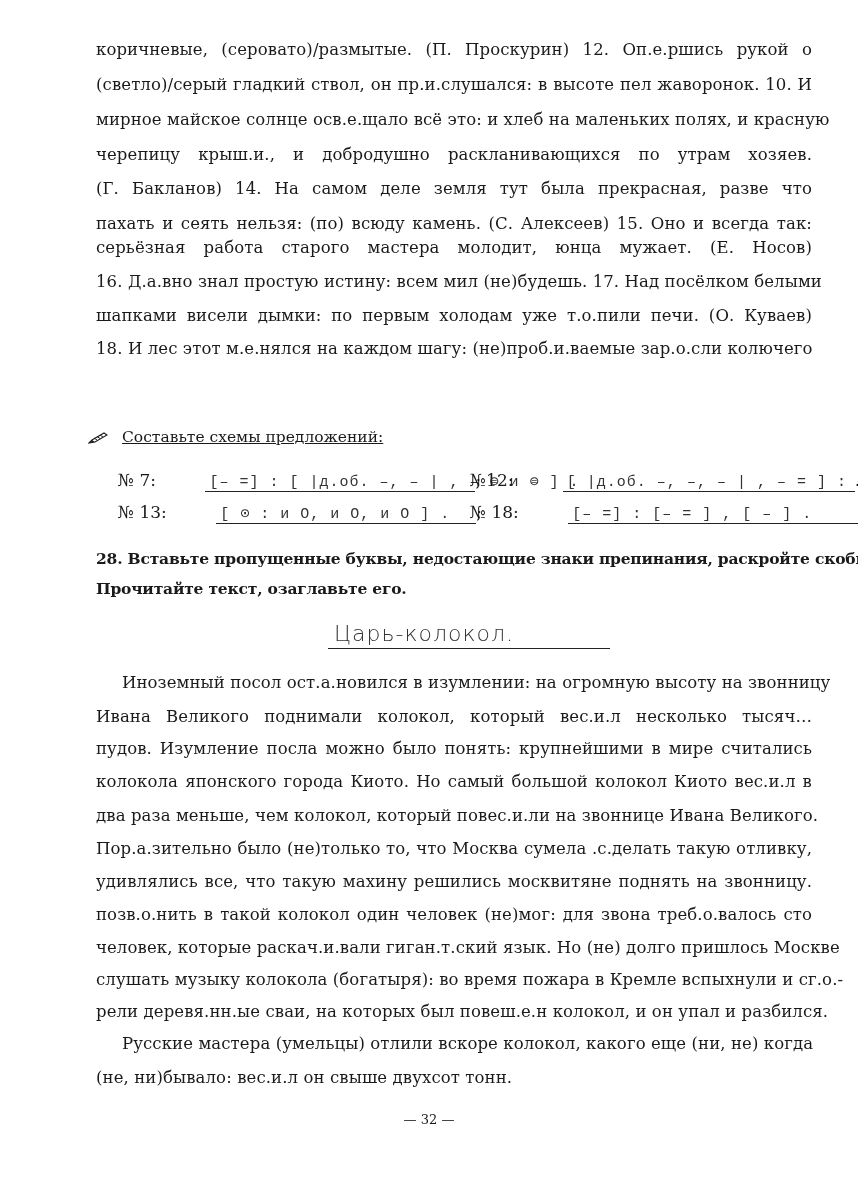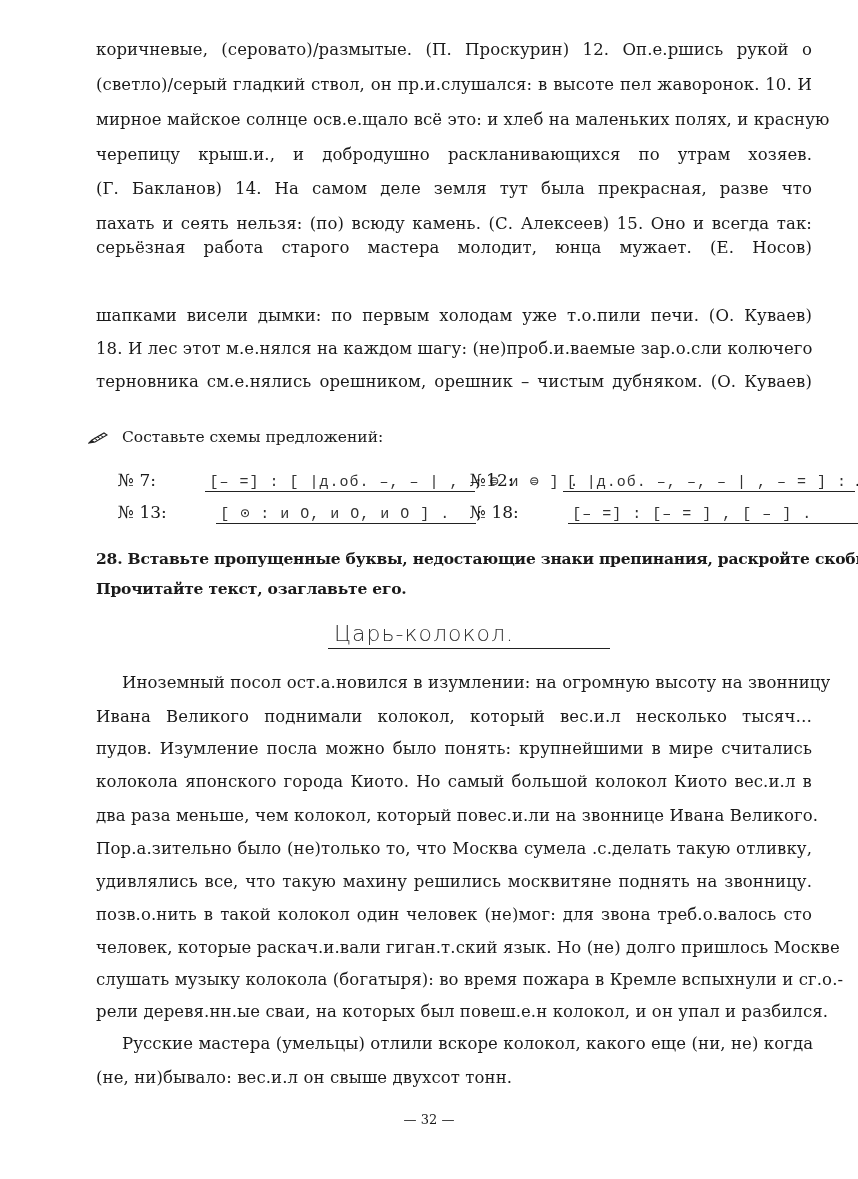--- a/index.html
+++ b/index.html
@@ -14,21 +14,21 @@
     font-size: 16.5px; line-height: 20px; white-space: nowrap;
     text-align: justify; text-align-last: justify;
     letter-spacing: 0.1px;
   }
   .line.noj { text-align-last: left; }
   .task-head {
     position: absolute; left: 96px; font-weight: bold; font-size: 15.5px;
     line-height: 20px; white-space: nowrap; letter-spacing: -0.2px;
   }
   .pencil-icon { position: absolute; left: 88px; top: 432px; width: 20px; height: 12px; }
-  .instr { position: absolute; left: 122px; top: 428px; font-size: 15.5px; white-space: nowrap; }
+  .instr { position: absolute; left: 122px; top: 428px; font-size: 15.5px; white-space: nowrap; text-decoration: underline; }
   .scheme-row { position: absolute; font-size: 17px; white-space: nowrap; }
   .scheme-label { display: inline-block; }
   .scheme-answer {
     display: inline-block; border-bottom: 1.3px solid #222;
     font-family: Liberation Mono, monospace; font-size: 15px; color: #333;
     padding: 0 4px; vertical-align: baseline; letter-spacing: 1px; margin-left: 44px;
   }
   .title-line {
     position: absolute; left: 328px; top: 620px; width: 276px;
     border-bottom: 1.3px solid #222; text-align: left; padding-left: 6px;
@@ -42,23 +42,23 @@
 
 <div class="page">
 
   <div class="line" style="top:40px">коричневые, (серовато)/размытые. (П. Проскурин) 12. Оп.е.ршись рукой о</div>
   <div class="line" style="top:75px">(светло)/серый гладкий ствол, он пр.и.слушался: в высоте пел жаворонок. 10. И</div>
   <div class="line" style="top:110px">мирное майское солнце осв.е.щало всё это: и хлеб на маленьких полях, и красную</div>
   <div class="line" style="top:145px">черепицу крыш.и., и добродушно раскланивающихся по утрам хозяев.</div>
   <div class="line" style="top:179px">(Г. Бакланов) 14. На самом деле земля тут была прекрасная, разве что</div>
   <div class="line" style="top:214px">пахать и сеять нельзя: (по) всюду камень. (С. Алексеев) 15. Оно и всегда так:</div>
   <div class="line" style="top:238px">серьёзная работа старого мастера молодит, юнца мужает. (Е. Носов)</div>
+  <div class="line" style="top:272px">16. Д.а.вно знал простую истину: всем мил (не)будешь. 17. Над посёлком белыми</div>
   <div class="line" style="top:306px">шапками висели дымки: по первым холодам уже т.о.пили печи. (О. Куваев)</div>
   <div class="line" style="top:339px">18. И лес этот м.е.нялся на каждом шагу: (не)проб.и.ваемые зар.о.сли колючего</div>
-  <div class="line" style="top:372px">терновника см.е.нялись орешником, орешник – чистым дубняком. (О. Куваев)</div>
 
   <svg class="pencil-icon" viewBox="0 0 20 12">
     <path d="M1 11 L4 8 L16 1 L19 3 L7 10 Z" fill="none" stroke="#222" stroke-width="1.2"></path>
     <path d="M1 11 L4 8 L7 10 Z" fill="#222"></path>
     <path d="M6 6 L9 8 M9 4.5 L12 6.5 M12 3 L15 5" stroke="#222" stroke-width="1"></path>
   </svg>
   <div class="instr">Составьте схемы предложений:</div>
 
   <div class="scheme-row" style="left:118px; top:470px;">
     <span class="scheme-label">№ 7:</span>

